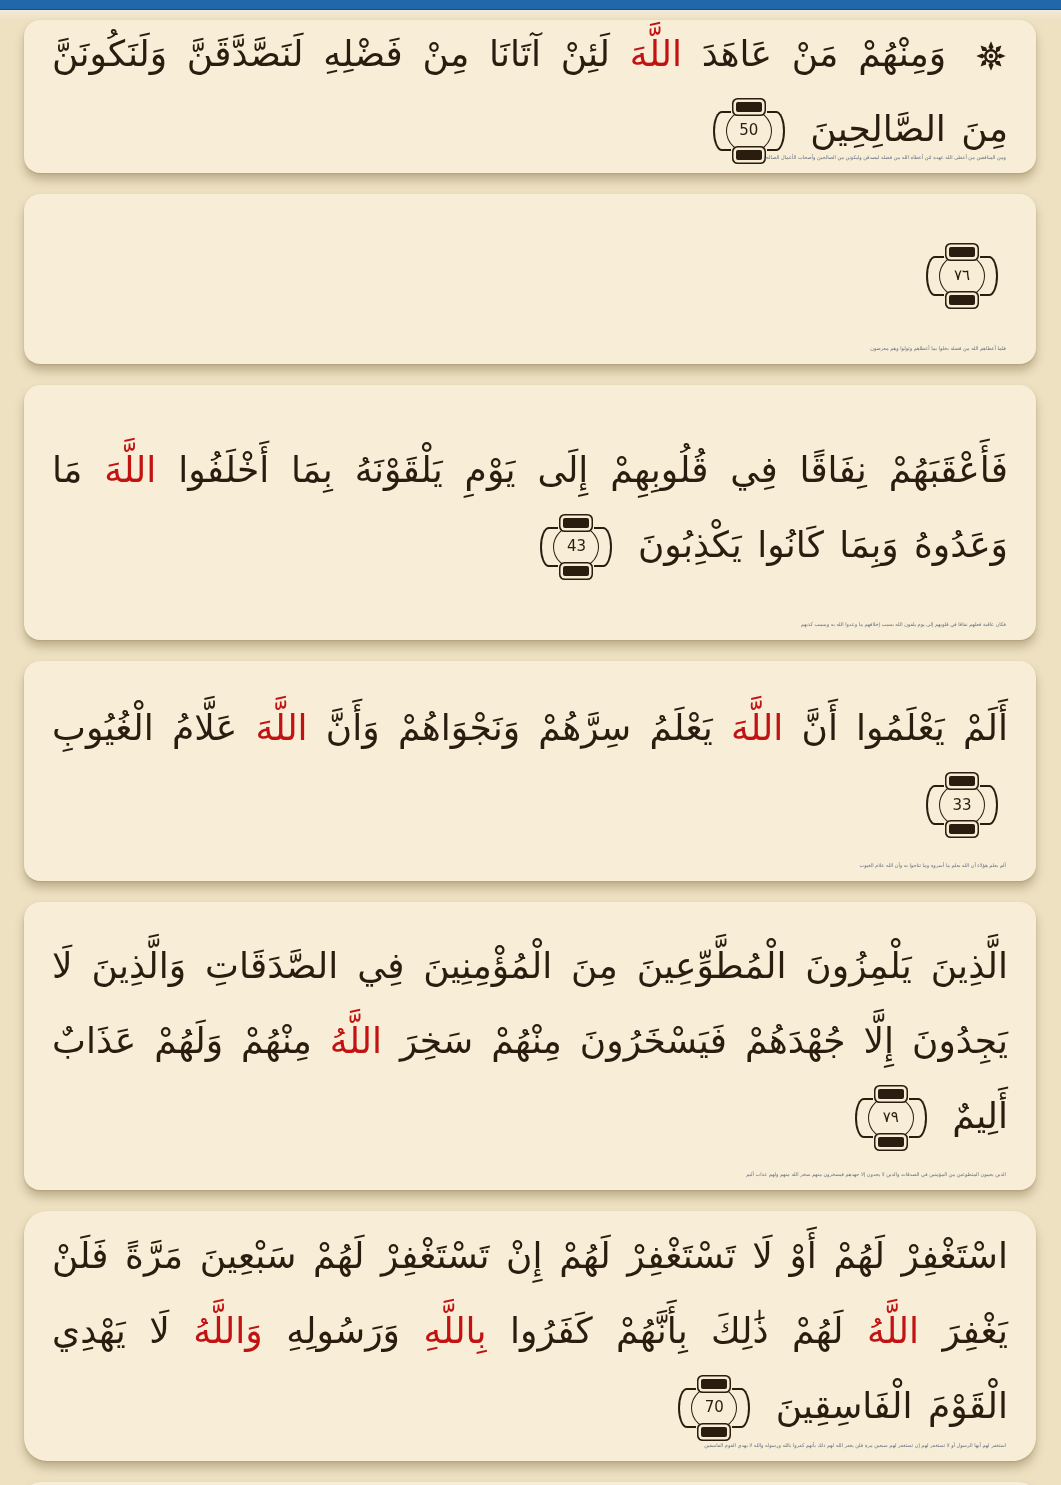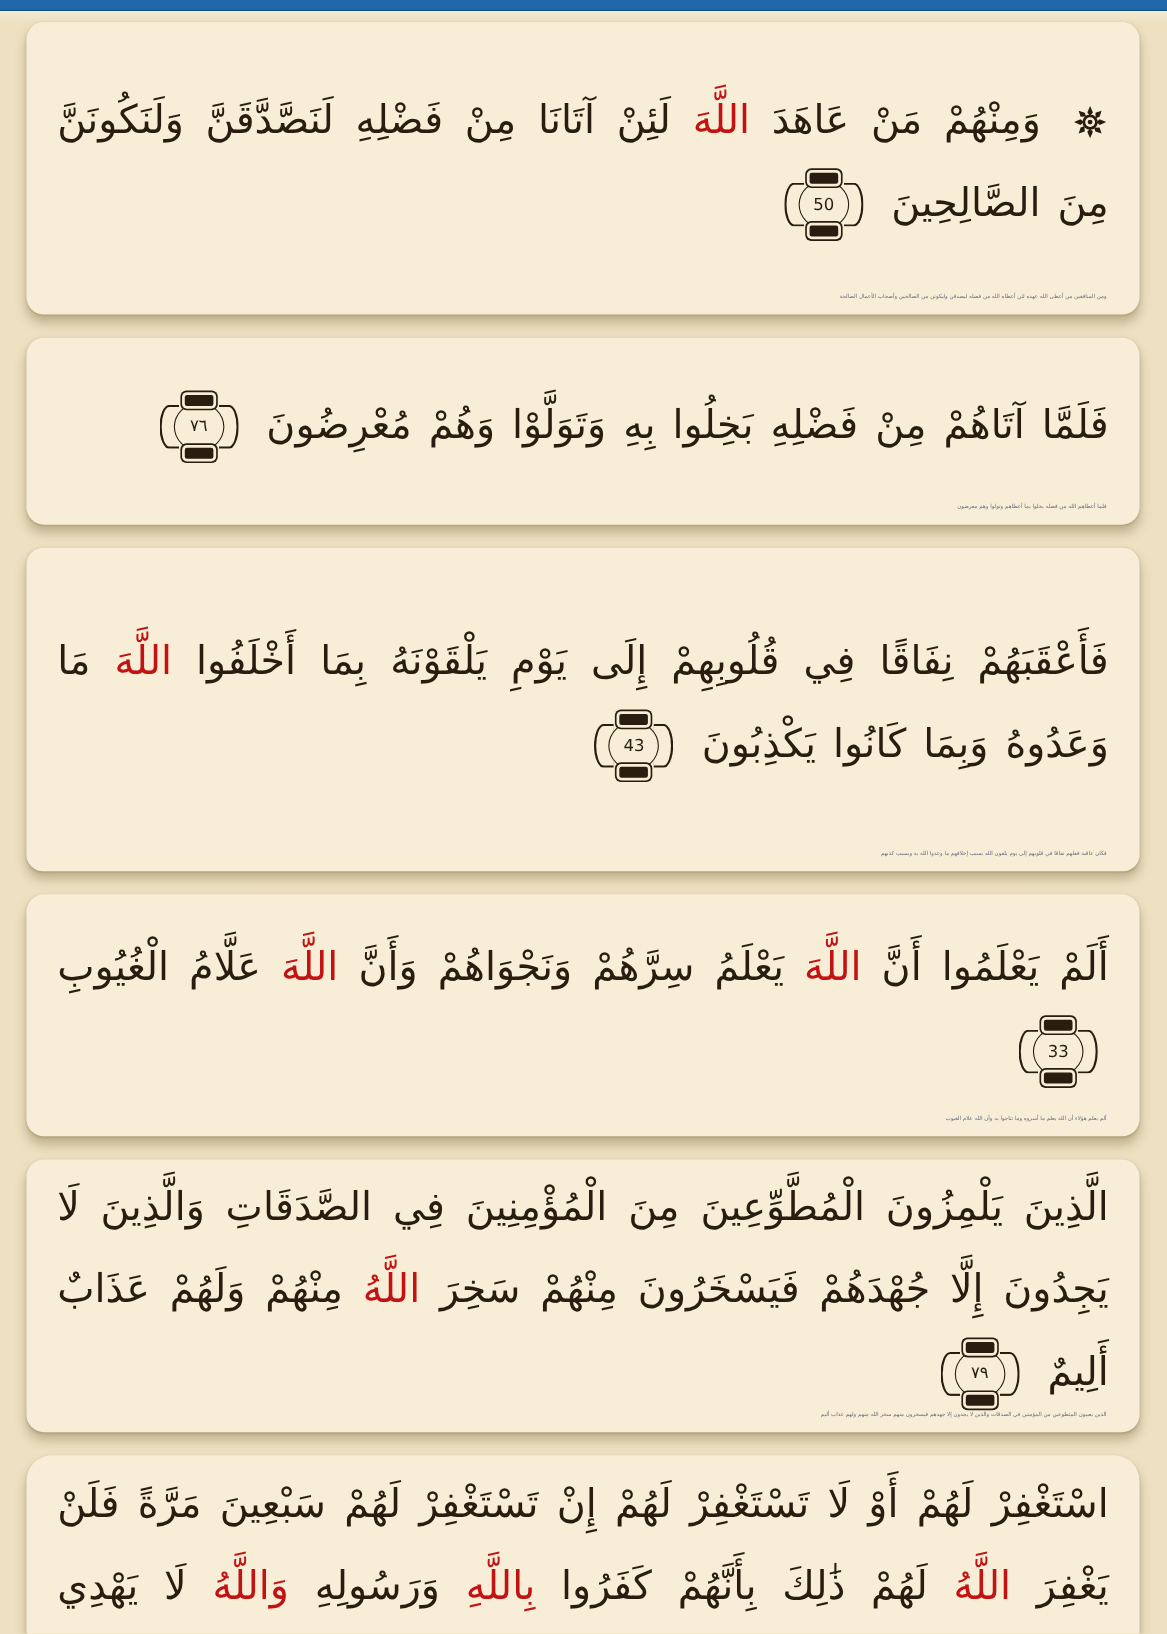--- a/index.html
+++ b/index.html
@@ -31,25 +31,25 @@
     margin:0 25px 21px 24px;
     background:var(--card);
     border-radius:16px;
     box-shadow:0 7px 10px rgba(122,100,58,.38), 0 1px 2px rgba(122,100,58,.25);
     display:flex;
     flex-direction:column;
     justify-content:center;
     padding:6px 28px 18px 28px;
     overflow:hidden;
   }
-  .card:nth-of-type(1){height:266px;}
+  .card:nth-of-type(1){height:153px;}
   .card:nth-of-type(2){height:170px;}
-  .card:nth-of-type(3){height:294px;border-radius:15px;}
+  .card:nth-of-type(3){height:255px;}
   .card:nth-of-type(4){height:220px;}
-  .card:nth-of-type(5){height:248px;}
+  .card:nth-of-type(5){height:288px;}
   .card:nth-of-type(6){height:250px;border-radius:23px;}
   .card:nth-of-type(7){height:150px;}
   .ayah-text{
     direction:rtl;
     text-align:justify;
     font-size:36px;
     line-height:75px;
     color:var(--ink);
     word-spacing:4px;
   }
@@ -131,21 +131,21 @@
         <span class="med-bar bottom"></span>
         <span class="med-num">50</span>
       </span>
     </div>
     <div class="footnote">ومن المنافقين من أعطى الله عهده لئن أعطاه الله من فضله ليصدقن وليكونن من الصالحين وأصحاب الأعمال الصالحة</div>
   </section>
 
   <section class="card">
     <div class="ayah-text">
       
-      <span class="seg">فَلَمَّا آتَاهُمْ مِنْ فَضْلِهِ بَخِلُوا بِهِ وَتَوَلَّوْا وَهُمْ مُعْرِضُونَ</span> <span class="medallion">
+       <span class="medallion">
         <span class="med-ring"></span>
         <span class="med-bar top"></span>
         <span class="med-bar bottom"></span>
         <span class="med-num">٧٦</span>
       </span>
     </div>
     <div class="footnote">فلما أعطاهم الله من فضله بخلوا بما أعطاهم وتولوا وهم معرضون</div>
   </section>
 
   <section class="card">

